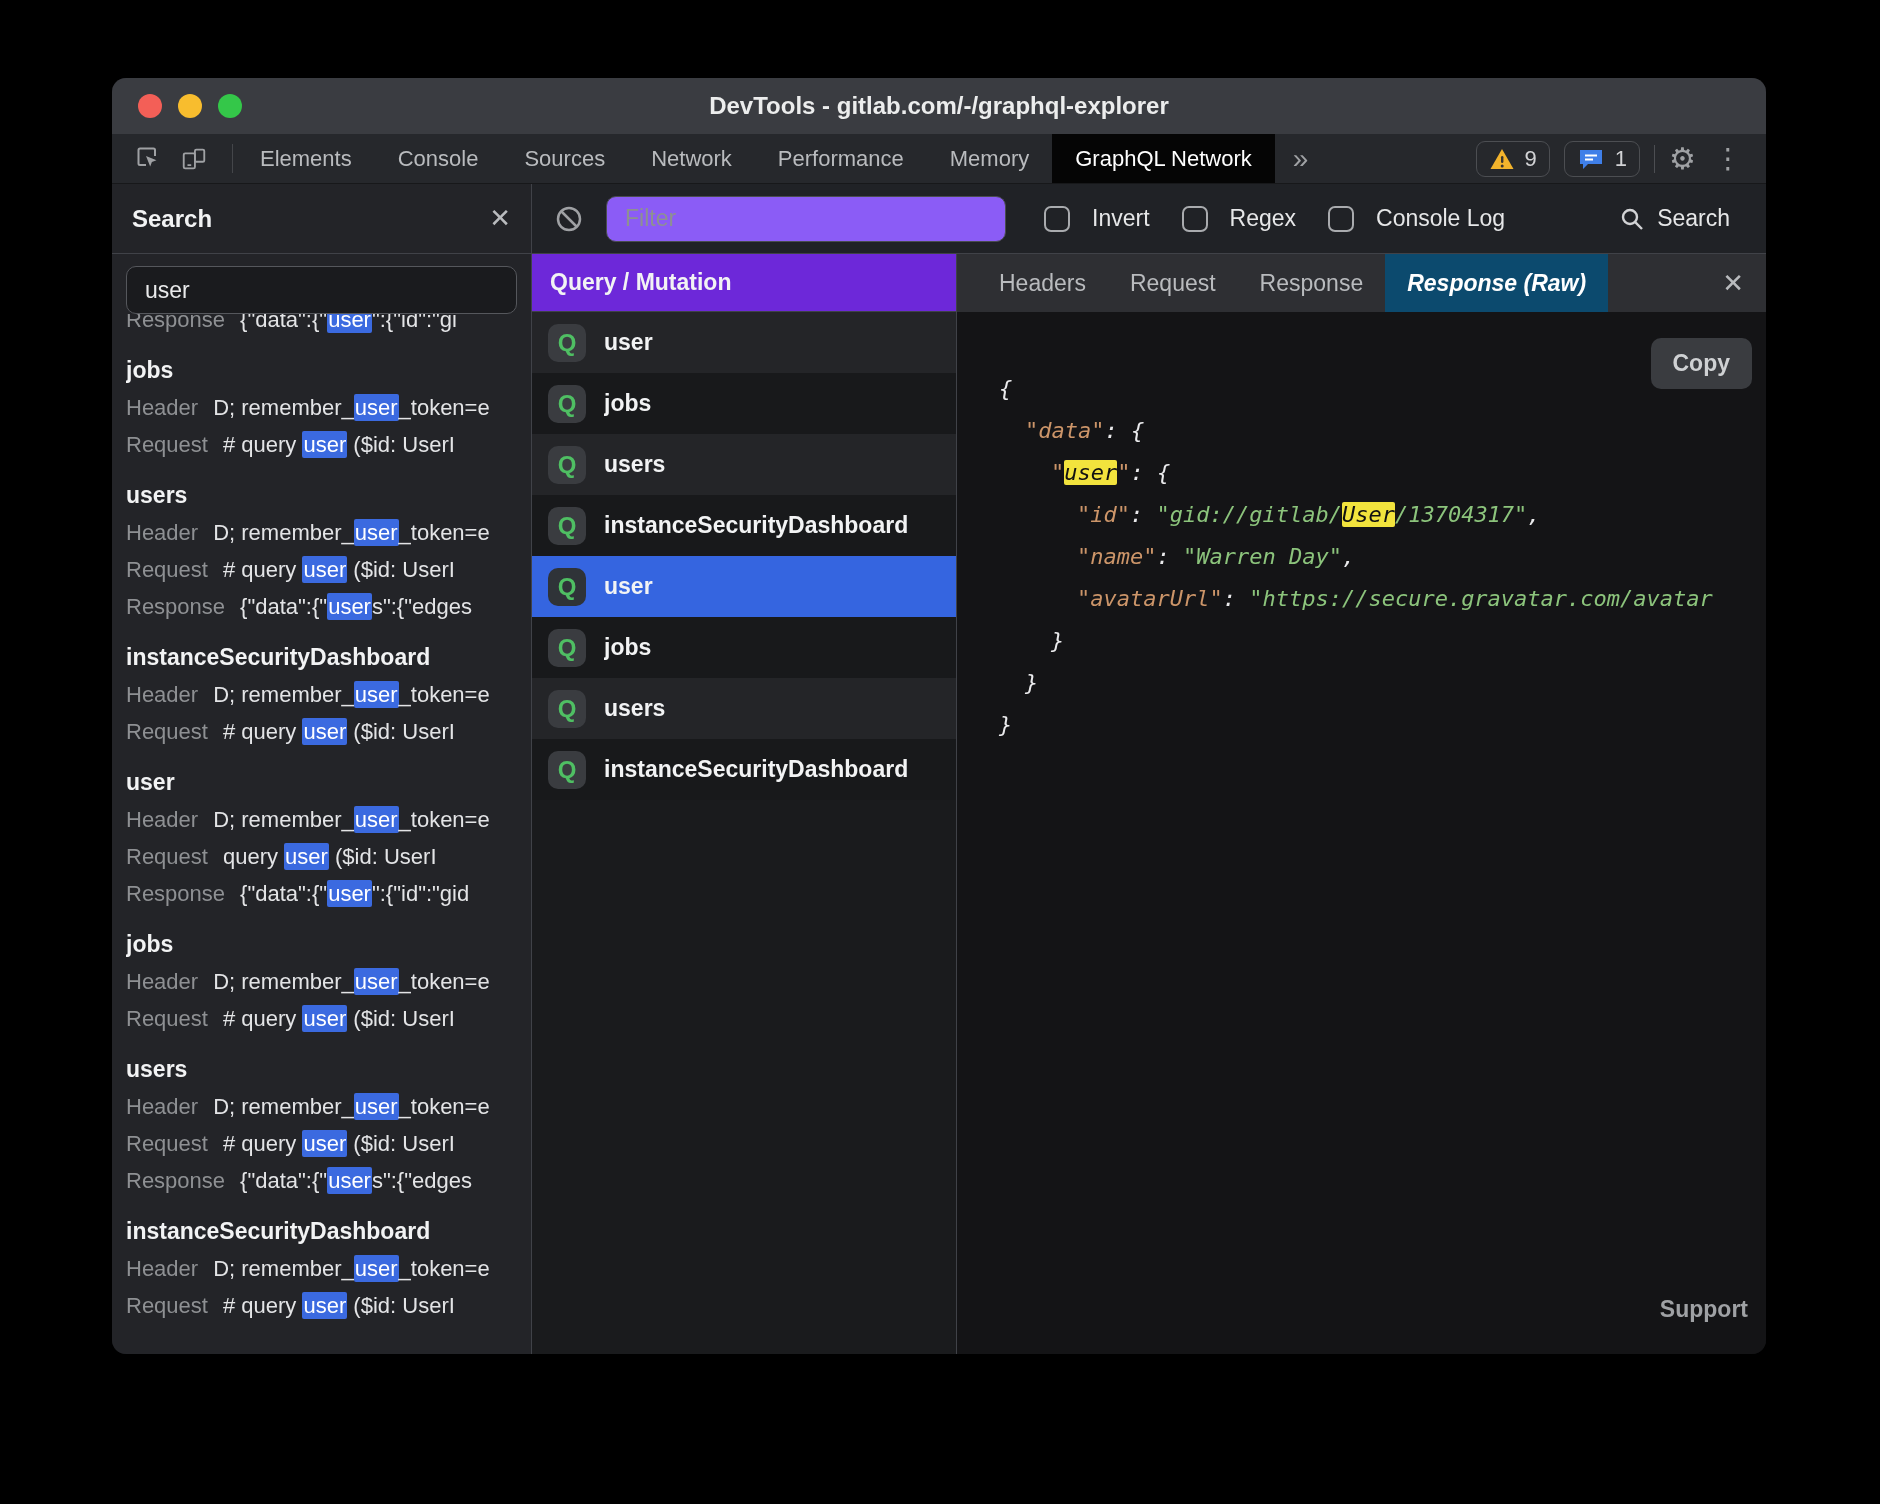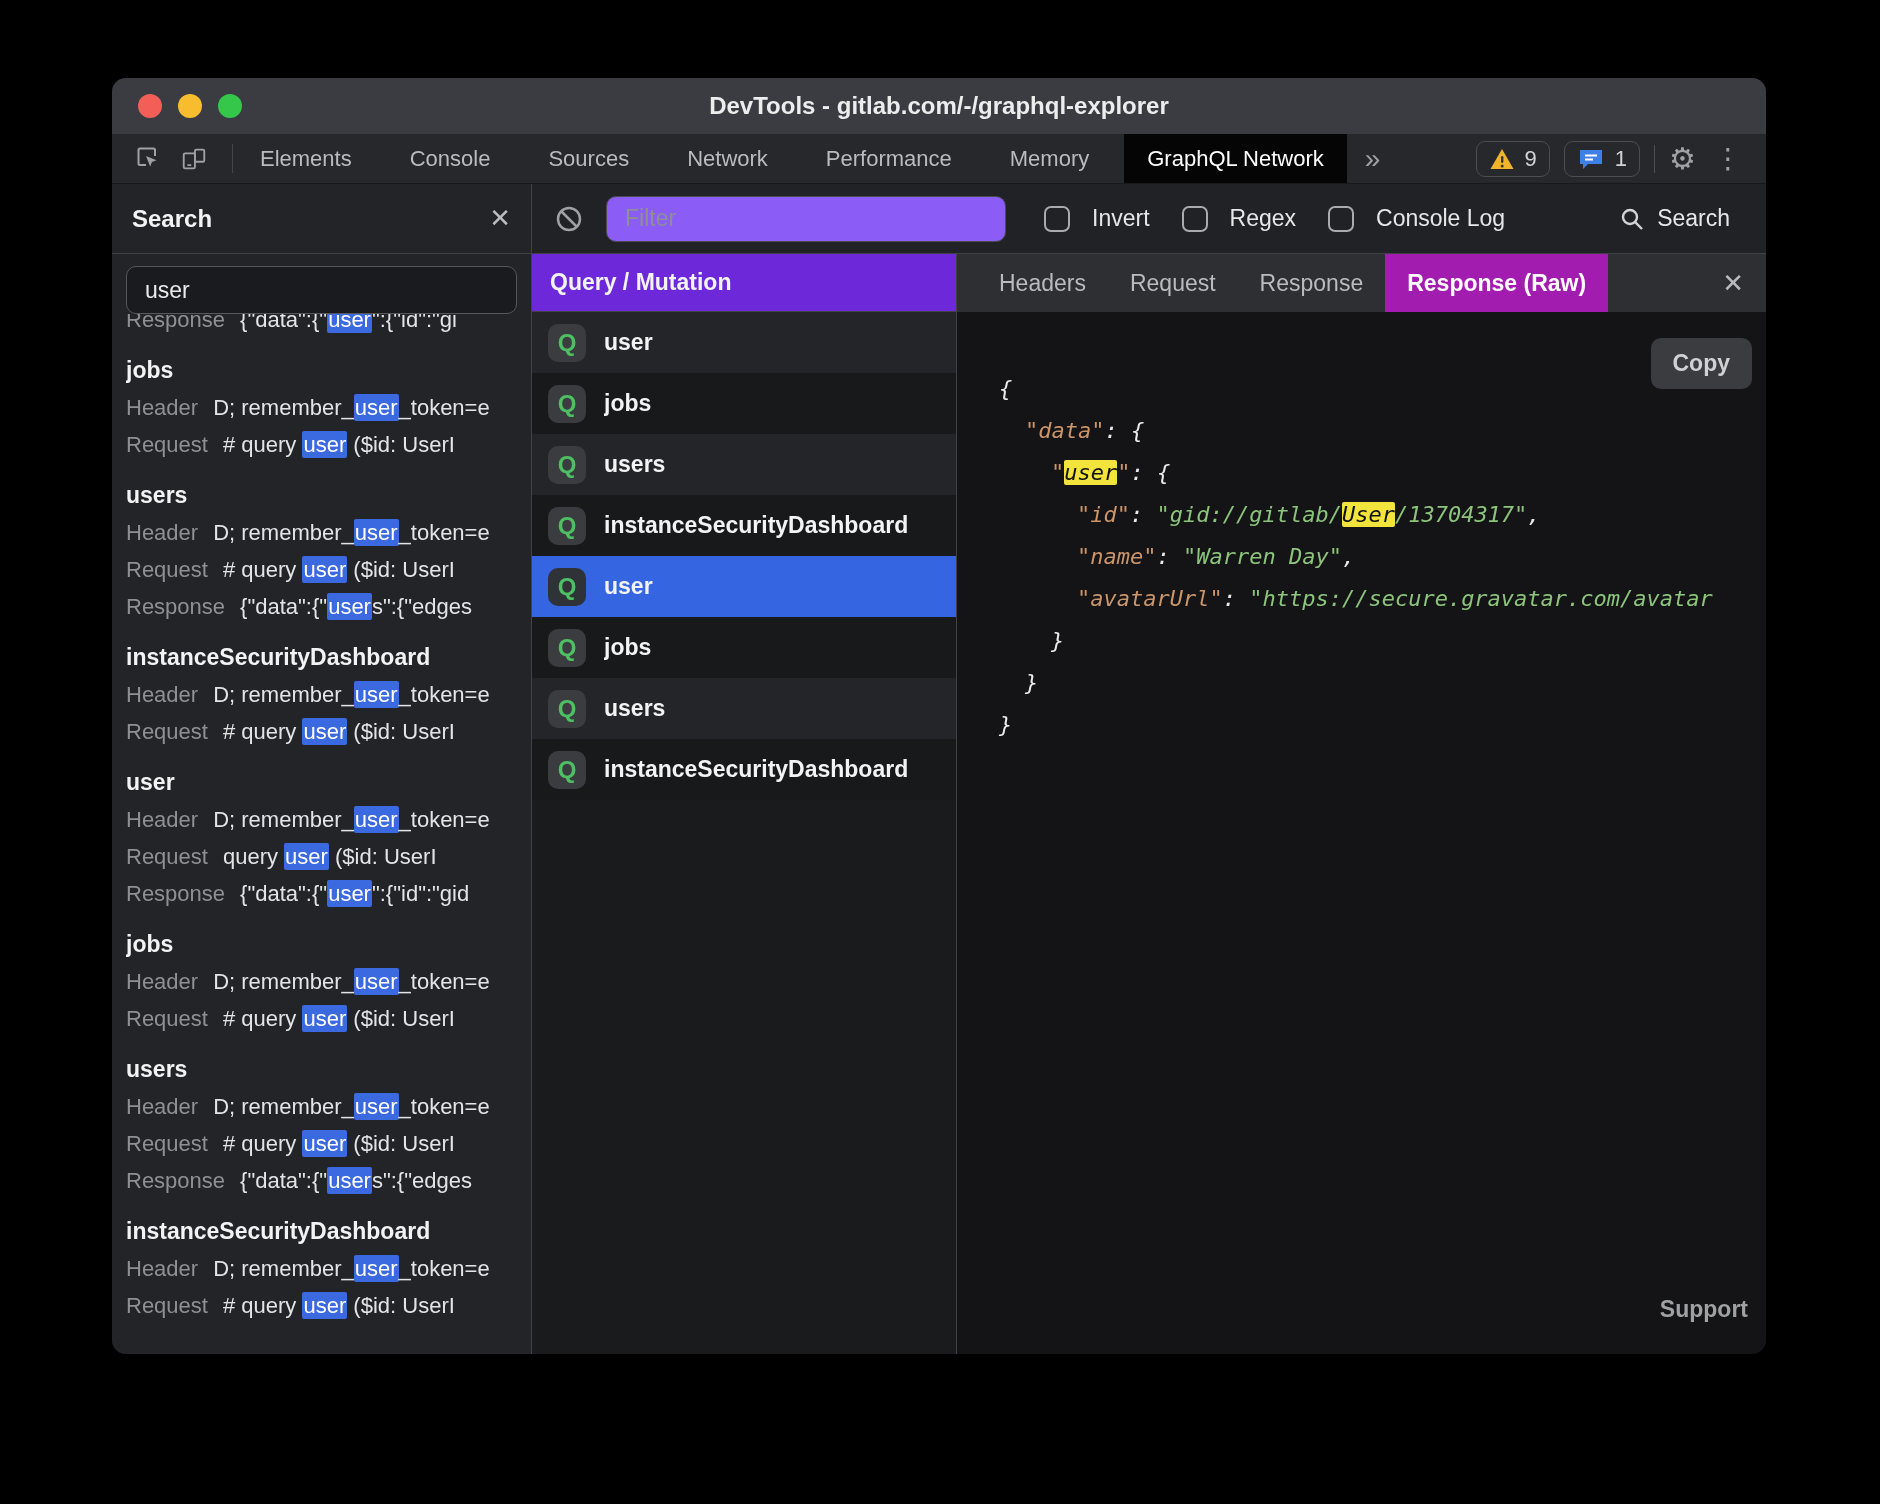--- a/index.html
+++ b/index.html
@@ -17,21 +17,21 @@
   .lights { display:flex; gap:16px; margin-left:26px; }
   .light { width:24px; height:24px; border-radius:50%; }
   .light.red { background:#f35f57; } .light.yellow { background:#f8bd2e; } .light.green { background:#34c749; }
   .win-title { position:absolute; left:0; right:0; text-align:center; color:#eceded; font-size:24px; font-weight:bold; pointer-events:none; }
 
   
   .tabbar { height:50px; background:#26282c; display:flex; align-items:stretch; flex:0 0 auto; border-bottom:1px solid #17181a; }
   .tb-icons { display:flex; align-items:center; gap:18px; padding:0 20px 0 22px; }
   .tb-icon { width:28px; height:28px; display:flex; align-items:center; justify-content:center; color:#9fa1a4; }
   .tb-sep { width:1px; background:#44464a; margin:10px 4px; }
-  .tabs { display:flex; align-items:stretch;gap:12px; }
+  .tabs { display:flex; align-items:stretch; }
   .tab { display:flex; align-items:center; padding:0 23px; color:#b9bbbe; font-size:22px; white-space:nowrap; }
   .tab.active { background:#050505; color:#ffffff; }
   .chevron { display:flex; align-items:center; color:#9fa1a4; font-size:28px; padding:0 18px; }
   .tb-right { margin-left:auto; display:flex; align-items:center; gap:14px; padding-right:20px; }
   .badge { display:flex; align-items:center; gap:10px; border:1px solid #4c4e52; border-radius:9px; padding:4px 12px; color:#d2d3d5; font-size:22px; }
   .vline { width:1px; height:28px; background:#4c4e52; }
   .gear { color:#9fa1a4; font-size:30px; line-height:1; }
   .dots { color:#9fa1a4; font-size:28px; line-height:1; padding:0 4px; }
 
   
@@ -77,21 +77,21 @@
   .q-row.selected { background:#3565e0; }
   .q-icon { width:38px; height:38px; flex:0 0 auto; border-radius:10px; background:#3a3c40; color:#4fbf63;
     font-weight:bold; font-size:24px; display:flex; align-items:center; justify-content:center; }
   .q-row.selected .q-icon { background:#2f3338; }
   .q-label { color:#f2f3f4; font-size:23px; font-weight:bold; white-space:nowrap; overflow:hidden; }
 
   
   .detail-panel { flex:1; min-width:0; display:flex; flex-direction:column; background:#141416; }
   .detail-tabs { height:58px; flex:0 0 auto; background:#2e2f33; display:flex; align-items:stretch; padding-left:20px; }
   .d-tab { display:flex; align-items:center; padding:0 22px; color:#b9bbbe; font-size:23px; white-space:nowrap; }
-  .d-tab.active { background:#a21caf; color:#ffffff; font-weight:bold; }
+  .d-tab.active { background:#0c4a6e; color:#ffffff; font-weight:bold;font-style:italic; }
   .detail-tabs .xbtn { display:flex; align-items:center; padding:0 22px; margin-left:auto; }
 
   .detail-content { flex:1; position:relative; min-height:0; overflow:hidden; }
   .copy-btn { position:absolute; top:26px; right:14px; background:#3a3c40; color:#cfd1d3; font-size:23px; font-weight:bold;
     border:none; border-radius:10px; padding:12px 22px; font-family:inherit; }
   .json-view { padding:56px 0 0 42px; font-family:"DejaVu Sans Mono","Liberation Mono",monospace; font-style:italic;
     font-size:22px; line-height:42px; white-space:nowrap; overflow:hidden; }
   .j-p { color:#eaeaec; } .j-k { color:#cc9569; } .j-s { color:#8cc47c; }
   .j-hl { background:#f2e33d; color:#111; font-style:italic; border-radius:2px; }
   .support { position:absolute; right:18px; bottom:31px; color:#9fa1a4; font-size:23px; font-weight:bold; }

